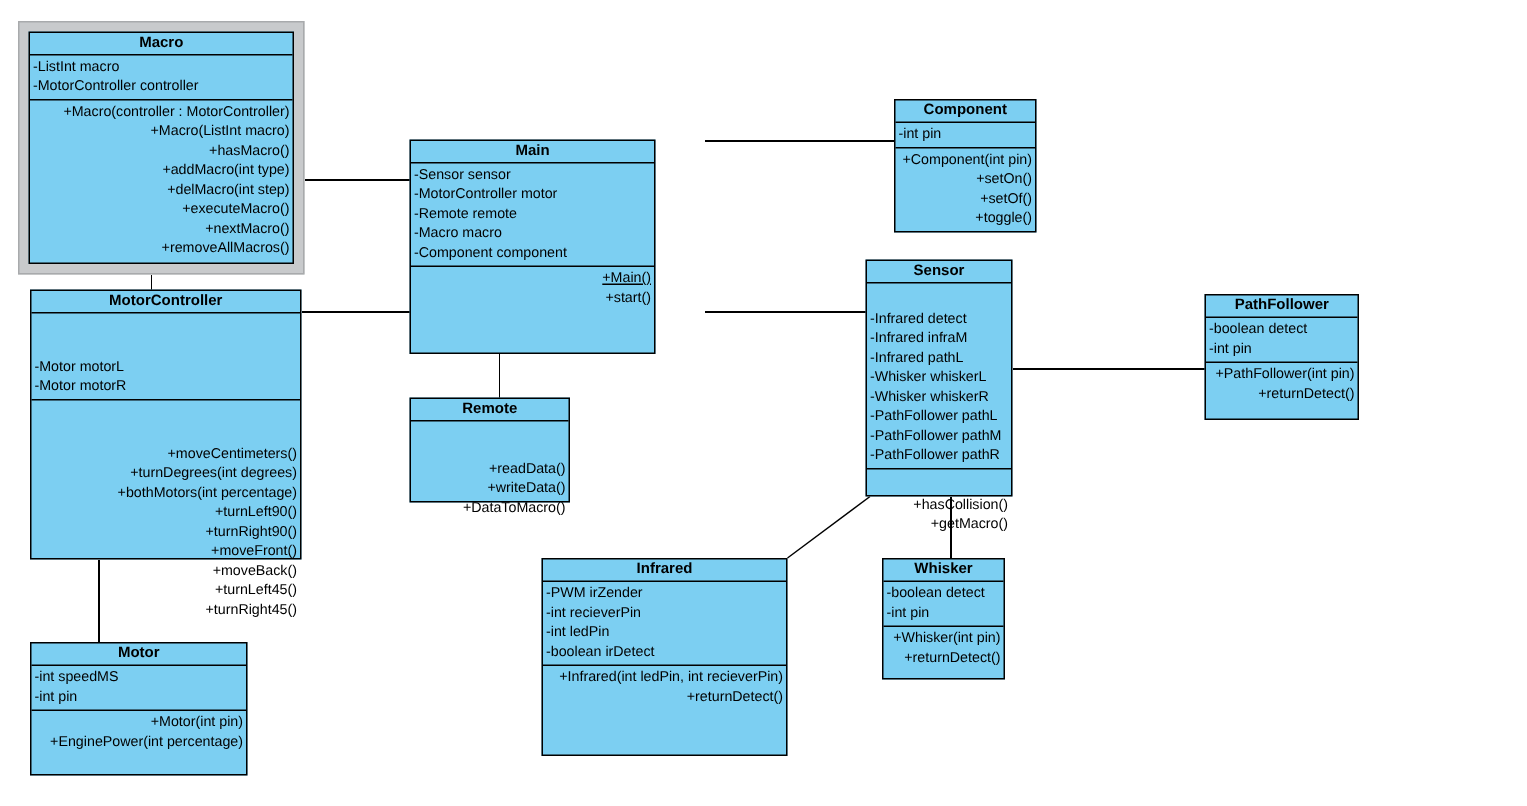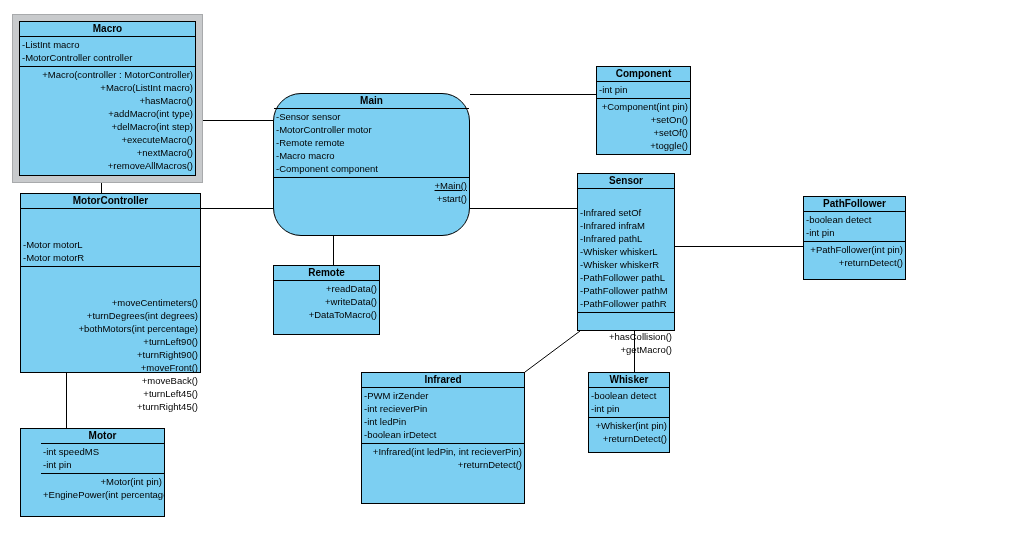--- a/index.html
+++ b/index.html
@@ -115,46 +115,46 @@
         <div class="uml-row">+turnDegrees(int degrees)</div>
         <div class="uml-row">+bothMotors(int percentage)</div>
         <div class="uml-row">+turnLeft90()</div>
         <div class="uml-row">+turnRight90()</div>
         <div class="uml-row">+moveFront()</div>
         <div class="uml-row">+moveBack()</div>
         <div class="uml-row">+turnLeft45()</div>
         <div class="uml-row">+turnRight45()</div>
       </div>
     </div>
-    <div class="uml-class" style="left: 20px; top: 428px; width: 145px; height: 89px; background: rgb(124, 207, 242); border-color: rgb(0, 0, 0); padding-left: 20px;">
+    <div class="uml-class" style="left: 20px; top: 428px; width: 145px; height: 89px; background: rgb(124, 207, 242); border-color: rgb(0, 0, 0);">
       <div class="uml-title">Motor</div>
       <div class="uml-attrs">
         <div class="uml-row">-int speedMS</div>
         <div class="uml-row">-int pin</div>
       </div>
       <div class="uml-methods">
         <div class="uml-row">+Motor(int pin)</div>
         <div class="uml-row">+EnginePower(int percentage)</div>
       </div>
     </div>
-    <div class="uml-class" style="left: 273px; top: 93px; width: 197px; height: 143px; background: rgb(124, 207, 242); border-color: rgb(0, 0, 0); border-radius: 28px;">
+    <div class="uml-class" style="left: 273px; top: 93px; width: 164px; height: 143px; background: rgb(124, 207, 242); border-color: rgb(0, 0, 0);">
       <div class="uml-title">Main</div>
       <div class="uml-attrs">
         <div class="uml-row">-Sensor sensor</div>
         <div class="uml-row">-MotorController motor</div>
         <div class="uml-row">-Remote remote</div>
         <div class="uml-row">-Macro macro</div>
         <div class="uml-row">-Component component</div>
       </div>
       <div class="uml-methods">
         <div class="uml-row underline">+Main()</div>
         <div class="uml-row">+start()</div>
       </div>
     </div>
-    <div class="uml-class" style="left: 273px; top: 265px; width: 107px; height: 70px; background: rgb(124, 207, 242); border-color: rgb(0, 0, 0);">
+    <div class="uml-class" style="left: 273px; top: 265px; width: 107px; height: 70px; background: rgb(124, 207, 242); border-color: rgb(0, 0, 0); gap: 24px;">
       <div class="uml-title">Remote</div>
       <div class="uml-methods">
         <div class="uml-row">+readData()</div>
         <div class="uml-row">+writeData()</div>
         <div class="uml-row">+DataToMacro()</div>
       </div>
     </div>
     <div class="uml-class" style="left: 596px; top: 66px; width: 95px; height: 89px; background: rgb(124, 207, 242); border-color: rgb(0, 0, 0);">
       <div class="uml-title">Component</div>
       <div class="uml-attrs">
@@ -163,21 +163,21 @@
       <div class="uml-methods">
         <div class="uml-row">+Component(int pin)</div>
         <div class="uml-row">+setOn()</div>
         <div class="uml-row">+setOf()</div>
         <div class="uml-row">+toggle()</div>
       </div>
     </div>
     <div class="uml-class" style="left: 577px; top: 173px; width: 98px; height: 158px; background: rgb(124, 207, 242); border-color: rgb(0, 0, 0); gap: 16px;">
       <div class="uml-title">Sensor</div>
       <div class="uml-attrs">
-        <div class="uml-row">-Infrared setOf</div>
+        <div class="uml-row">-Infrared detect</div>
         <div class="uml-row">-Infrared infraM</div>
         <div class="uml-row">-Infrared pathL</div>
         <div class="uml-row">-Whisker whiskerL</div>
         <div class="uml-row">-Whisker whiskerR</div>
         <div class="uml-row">-PathFollower pathL</div>
         <div class="uml-row">-PathFollower pathM</div>
         <div class="uml-row">-PathFollower pathR</div>
       </div>
       <div class="uml-methods">
         <div class="uml-row">+hasCollision()</div>

